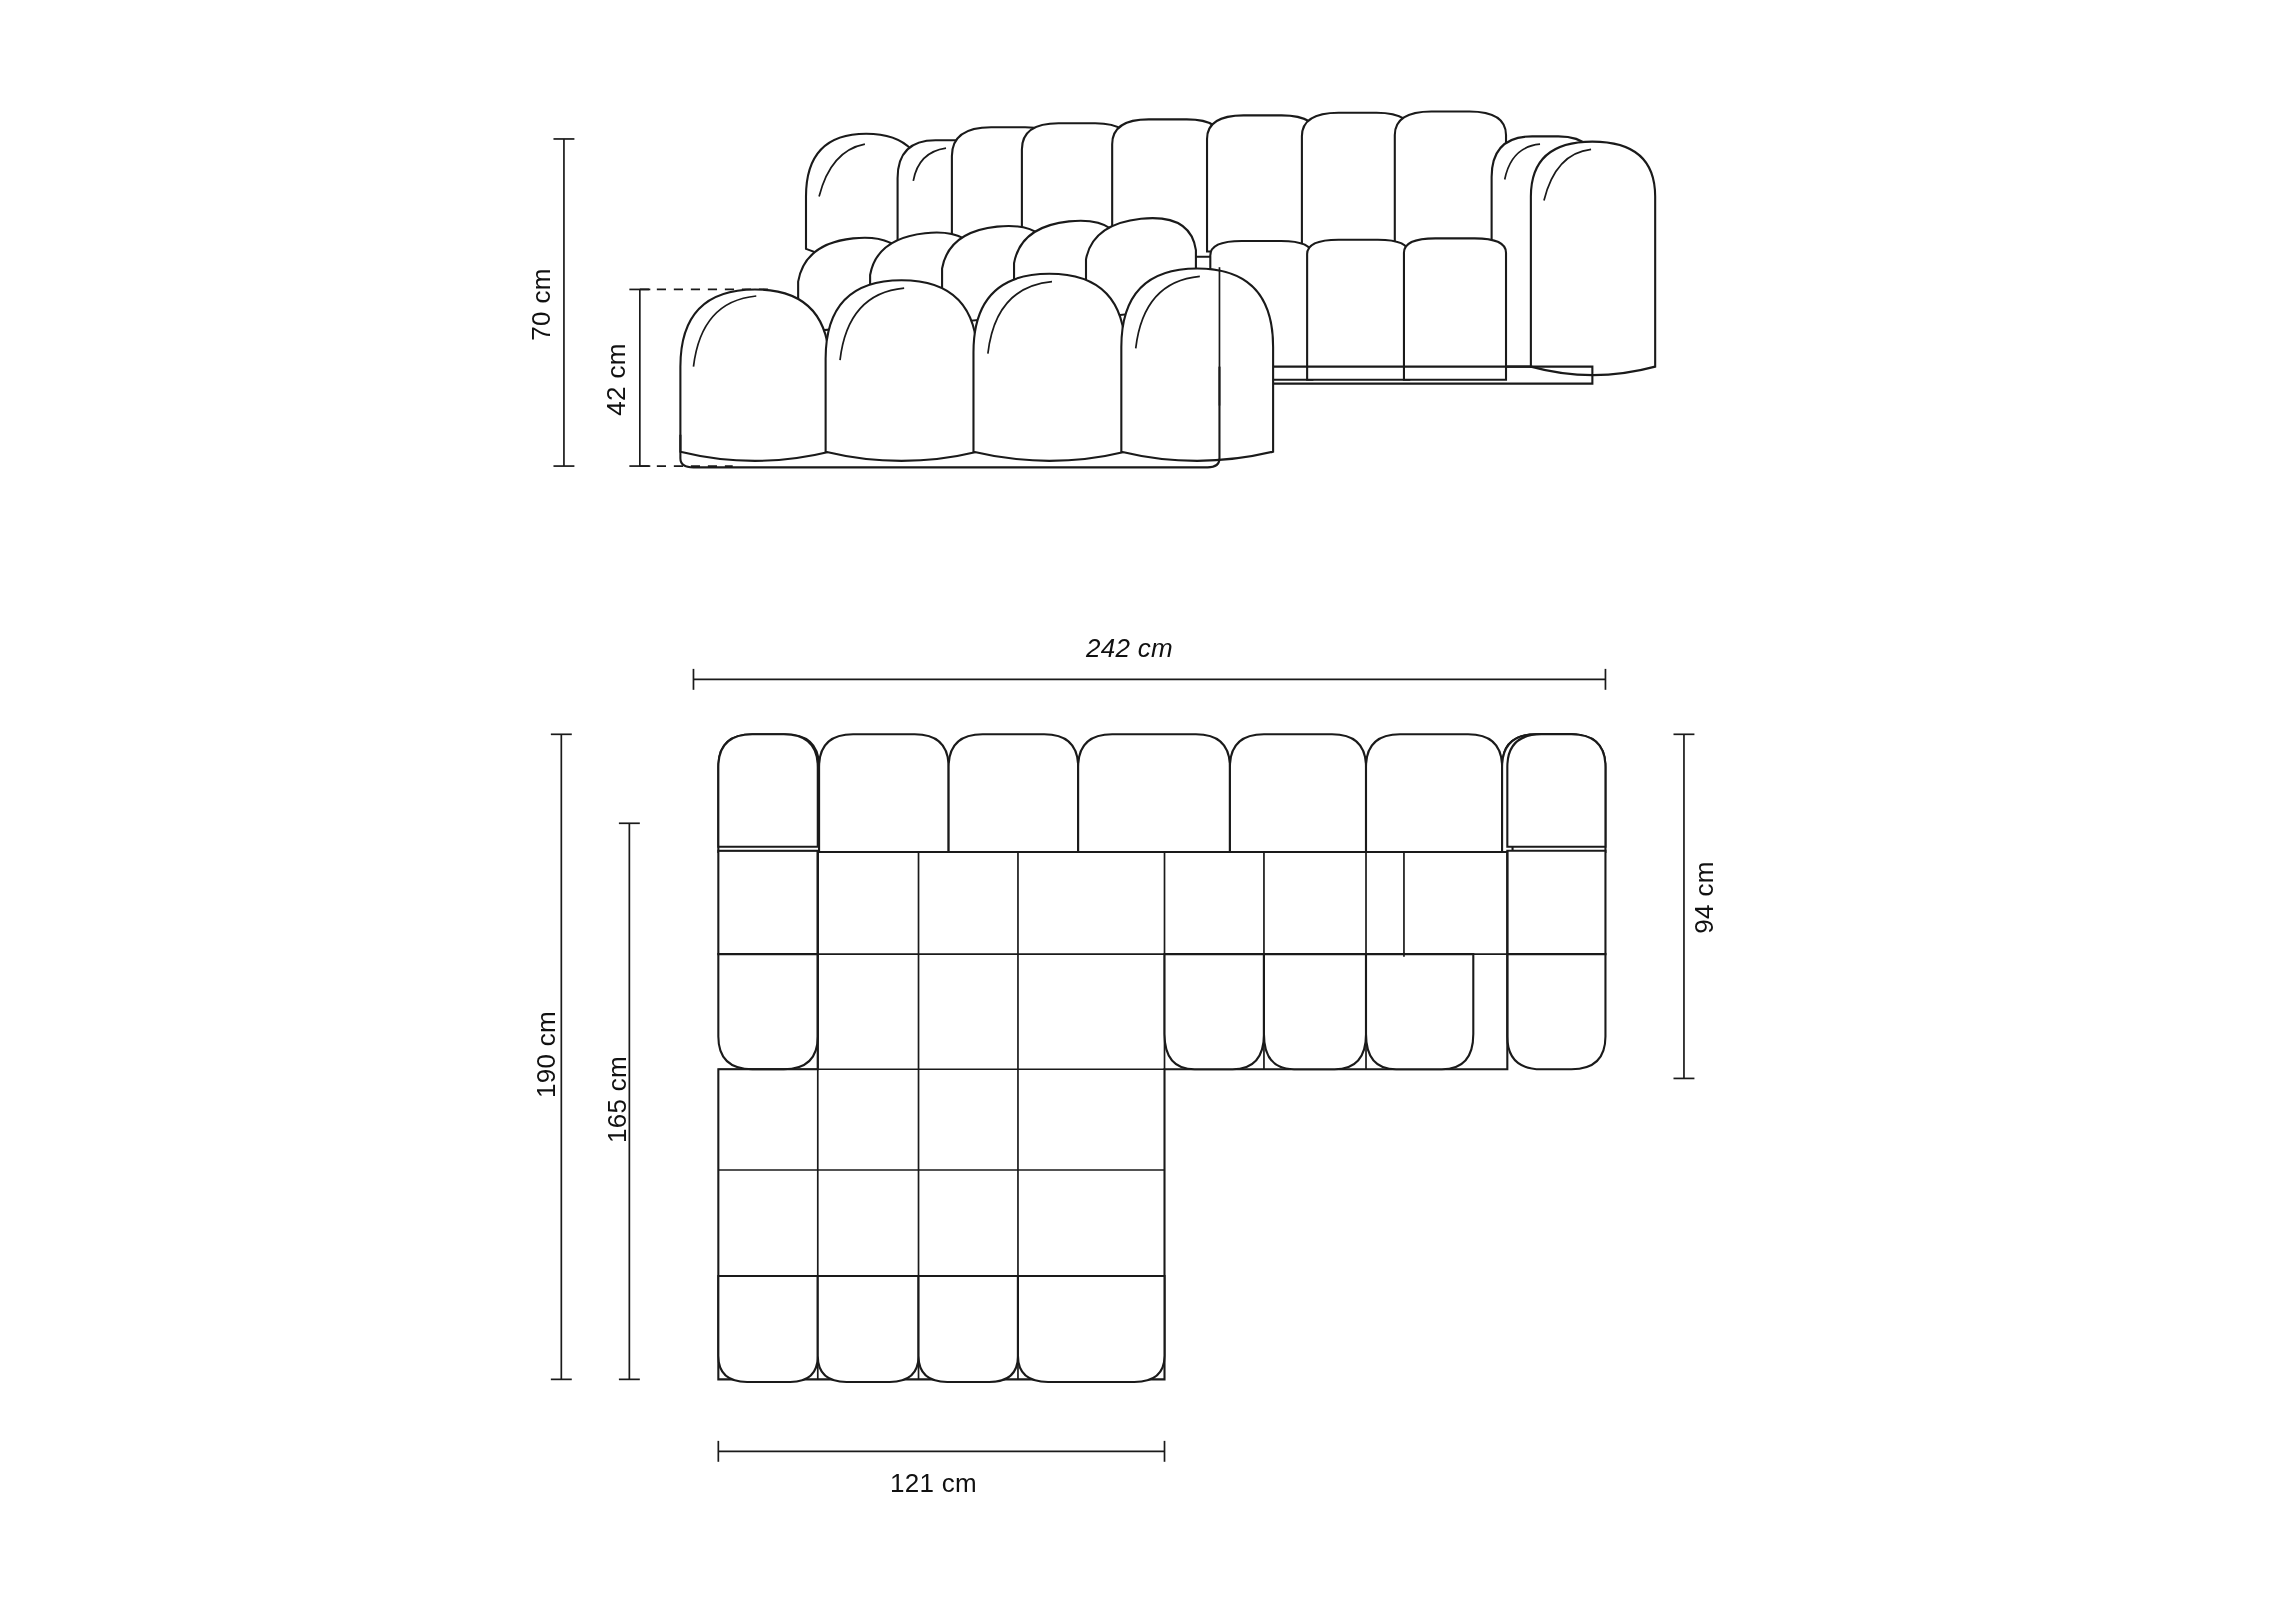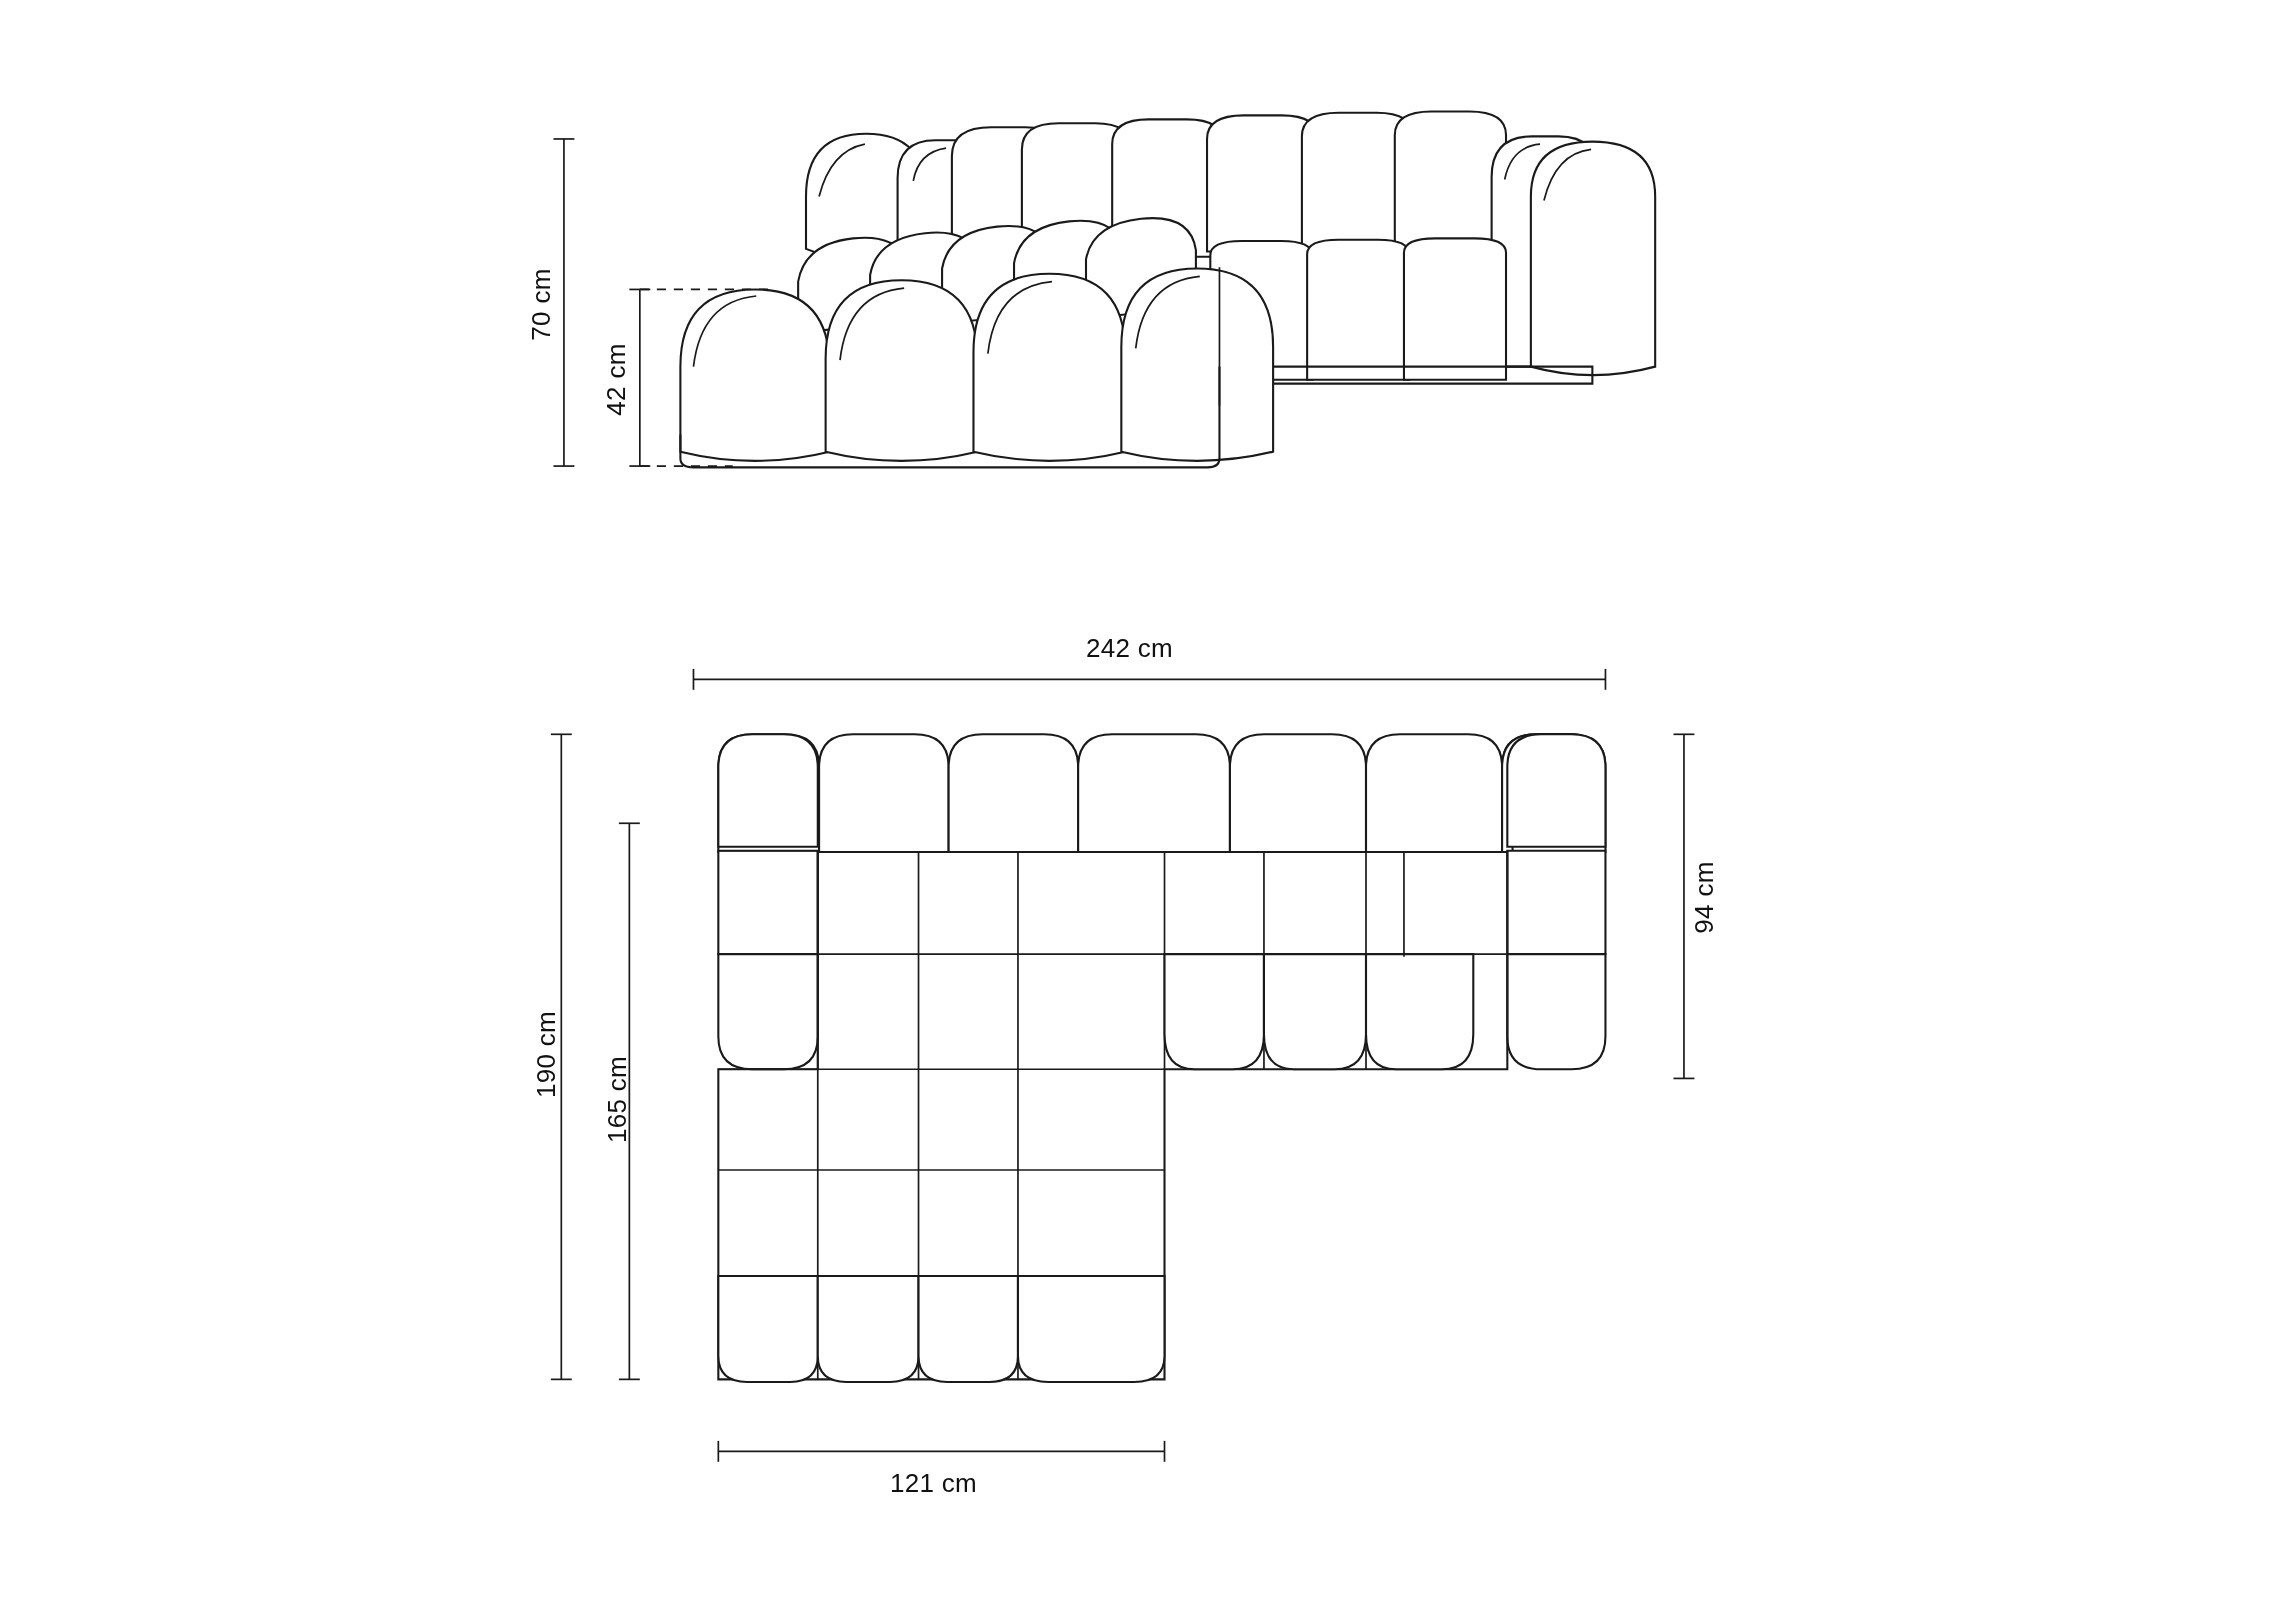--- a/index.html
+++ b/index.html
@@ -186,21 +186,21 @@
       <path class="ln-thin" d="M 1098 1300 L 1250 1300"></path>
 
       <path class="ln-thin" d="M 2146 1456 L 2146 1462"></path>
     </g>
   </svg>
 
   <div class="dim-label vert" style="left: 489px; top: 289px; width: 105px; text-align: center;">70 cm</div>
 
   <div class="dim-label vert" style="left: 564px; top: 364px; width: 105px; text-align: center;">42 cm</div>
 
-  <div class="dim-label" style="left: 1086px; top: 633px;">242 cm</div>
+  <div class="dim-label" style="left: 1086px; top: 633px; font-style: italic;">242 cm</div>
 
   <div class="dim-label vert" style="left: 484px; top: 1039px; width: 124px; text-align: center;">190 cm</div>
 
   <div class="dim-label vert" style="left: 555px; top: 1084px; width: 124px; text-align: center;">165 cm</div>
 
   <div class="dim-label vert" style="left: 1649px; top: 882px; width: 111px; text-align: center;">94 cm</div>
 
   <div class="dim-label" style="left: 890px; top: 1468px;">121 cm</div>
 
 </div>

